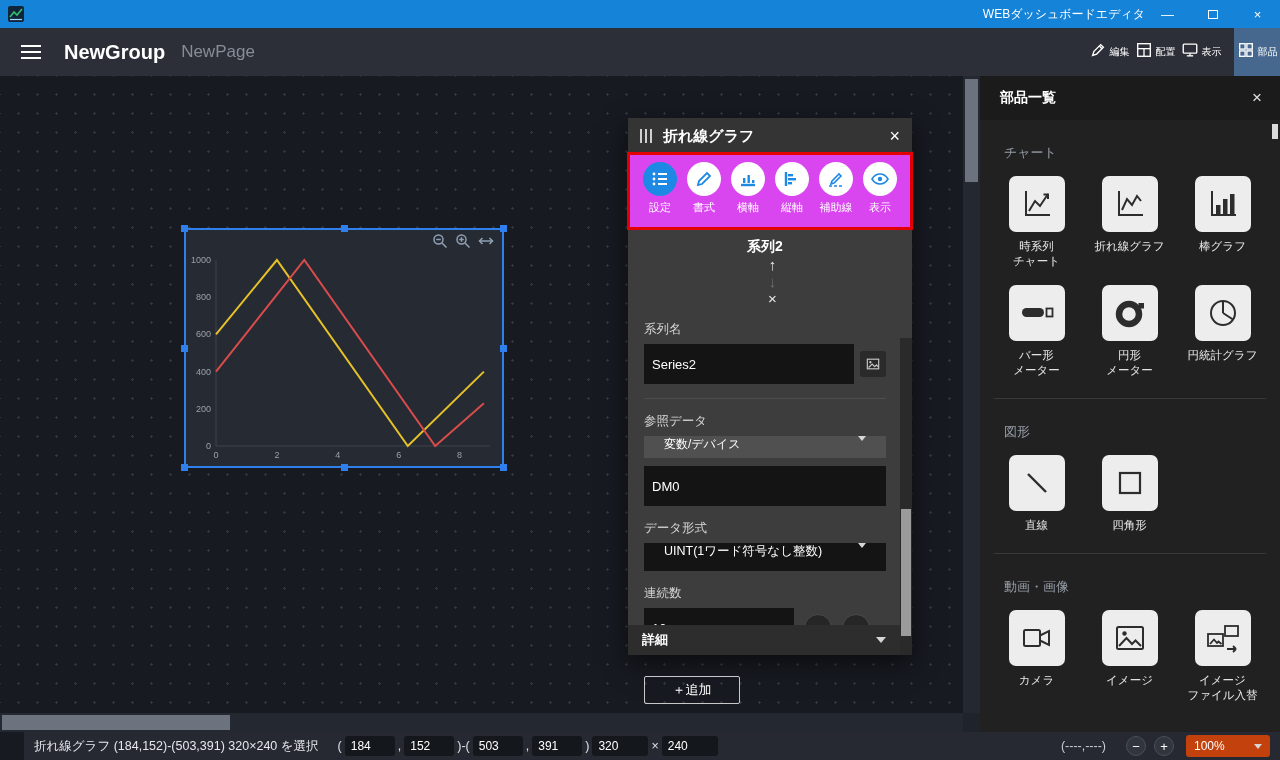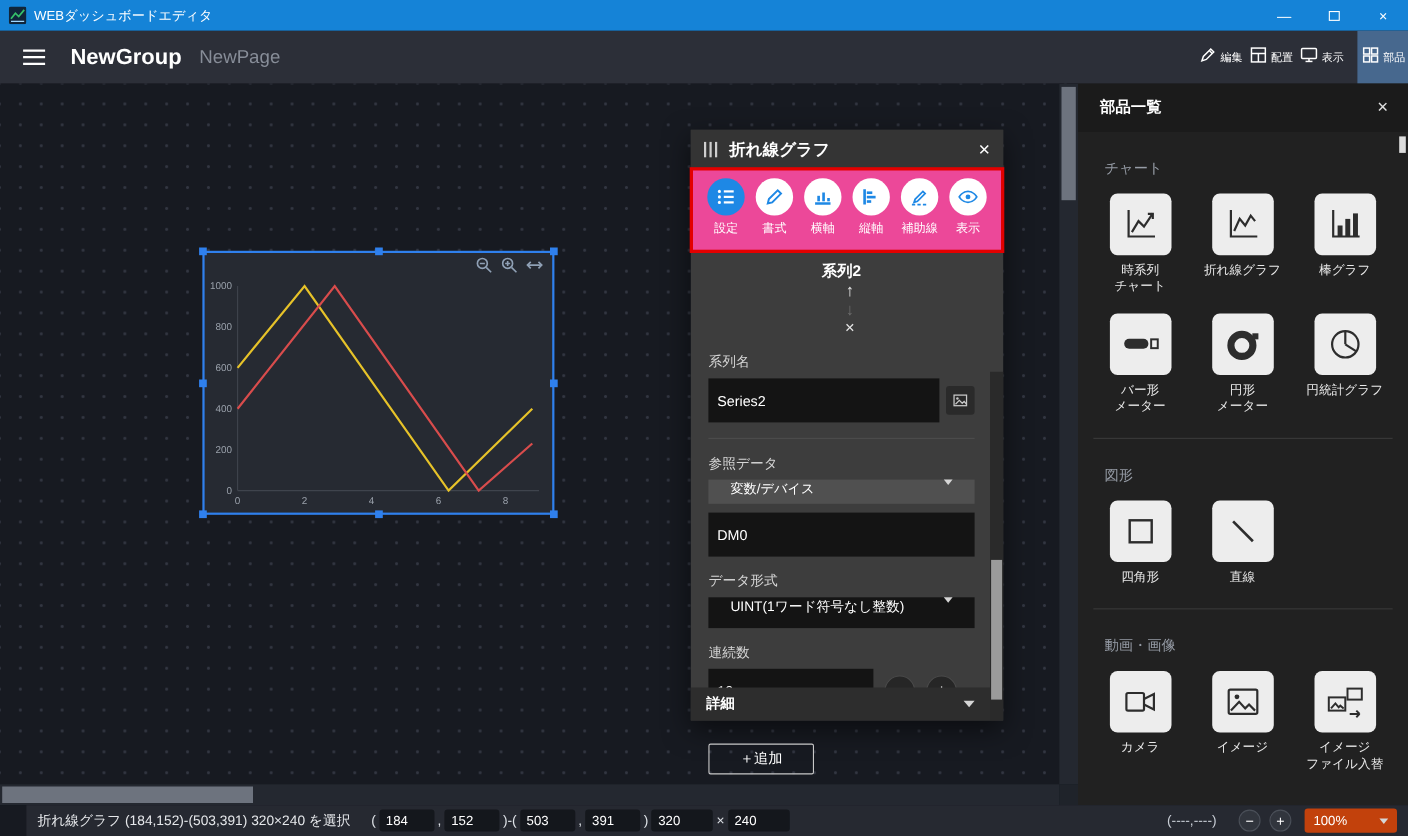--- a/index.html
+++ b/index.html
@@ -2,21 +2,21 @@
 <html><head>
 <meta charset="utf-8">
 <style>
   * { margin:0; padding:0; box-sizing:border-box; }
   html,body { width:1280px; height:760px; overflow:hidden; background:#000;
     font-family:"Liberation Sans","DejaVu Sans",sans-serif; }
   #app { position:relative; width:1280px; height:760px; background:#171a21; }
 
   
   .titlebar { position:absolute; top:0; left:0; right:0; height:28px; background:#1583d7;
-    display:flex; align-items:center; color:#fff; font-size:12px; }
+    display:flex; align-items:center; color:#fff; font-size:12px;text-align:right; }
   .tb-appicon { margin:0 7px 0 8px; display:flex; }
   .tb-title { flex:1; }
   .tb-btn { width:45px; height:28px; display:flex; align-items:center; justify-content:center;
     color:#fff; font-size:13px; }
   .max-box { width:10px; height:9px; border:1px solid #fff; display:inline-block; }
 
   
   .header { position:absolute; top:28px; left:0; right:0; height:48px; background:#2c2f38;
     display:flex; align-items:center; }
   .hamburger { margin-left:14px; width:34px; height:34px; display:flex; align-items:center; justify-content:center; }
@@ -70,21 +70,21 @@
   .sb-divider { height:1px; background:#3a3a3a; margin:20px 14px 0 14px; }
 
   
   .panel { position:absolute; left:628px; top:118px; width:284px; height:537px; background:#3d3d3d;
     box-shadow:0 8px 24px rgba(0,0,0,.55); z-index:6; }
   .panel-header { height:36px; background:#343434; display:flex; align-items:center; padding:0 12px; }
   .drag-bars { display:flex; gap:3px; }
   .drag-bars span { width:2px; height:14px; background:#cfcfcf; display:inline-block; }
   .panel-title { margin-left:11px; color:#fff; font-size:15px; font-weight:bold; flex:1; }
   .panel-close { color:#fff; font-size:18px; }
-  .tab-row { position:relative; height:74px; background:#ec4899; display:flex;
+  .tab-row { position:relative; height:74px; background:#d946ef; display:flex;
     justify-content:space-between; padding:0 10px; }
   .tab { width:44px; display:flex; flex-direction:column; align-items:center; padding-top:8px; gap:4px; }
   .tab-circle { width:34px; height:34px; border-radius:50%; background:#fff; color:#1e88e5;
     display:flex; align-items:center; justify-content:center; }
   .tab.active .tab-circle { background:#1e88e5; color:#fff; }
   .tab-label { color:#fff; font-size:11px; }
   .annotation { position:absolute; left:-1px; right:-1px; top:-2px; bottom:-2px;
     border:3px solid #e30000; pointer-events:none; }
   .panel-body { position:relative; height:427px; padding:10px 26px 0 16px; }
   .series-header { display:flex; align-items:center; color:#fff; font-size:14px; font-weight:bold;flex-direction:column; }
@@ -356,32 +356,32 @@
           <div class="sb-label">円統計グラフ</div>
         </div>
       </div>
 
       <div class="sb-divider"></div>
       <div class="sb-section-label">図形</div>
       <div class="sb-grid">
         <div class="sb-item">
           <div class="tile">
               <svg width="40" height="40" viewBox="0 0 40 40">
+                <line x1="11" y1="11" x2="29" y2="29" stroke="#2d2d2d" stroke-width="2.4"></line>
+              </svg>
+            </div>
+          <div class="sb-label">直線</div>
+        </div>
+        <div class="sb-item">
+          <div class="tile">
+              <svg width="40" height="40" viewBox="0 0 40 40">
                 <rect x="10" y="10" width="20" height="20" fill="none" stroke="#2d2d2d" stroke-width="2.2"></rect>
               </svg>
             </div>
           <div class="sb-label">四角形</div>
-        </div>
-        <div class="sb-item">
-          <div class="tile">
-              <svg width="40" height="40" viewBox="0 0 40 40">
-                <line x1="11" y1="11" x2="29" y2="29" stroke="#2d2d2d" stroke-width="2.4"></line>
-              </svg>
-            </div>
-          <div class="sb-label">直線</div>
         </div>
       </div>
 
       <div class="sb-divider"></div>
       <div class="sb-section-label">動画・画像</div>
       <div class="sb-grid">
         <div class="sb-item">
           <div class="tile">
               <svg width="40" height="40" viewBox="0 0 40 40">
                 <g fill="none" stroke="#2d2d2d" stroke-width="2">

